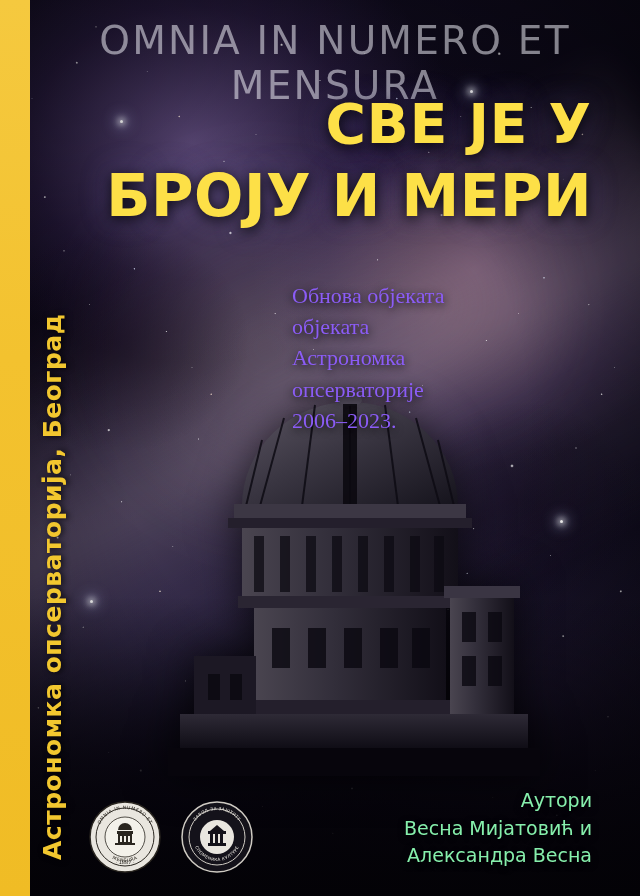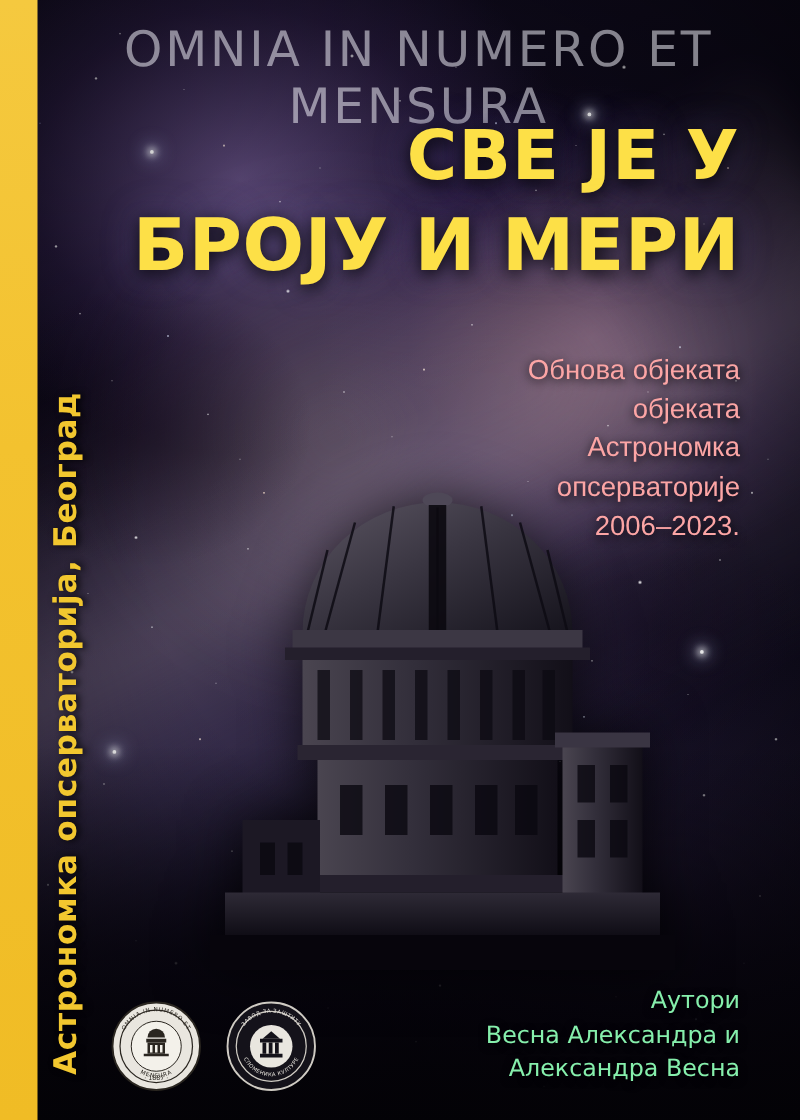--- a/index.html
+++ b/index.html
@@ -267,23 +267,22 @@
     margin-top: 18px;
   }
 
   
   .subtitle {
     position: absolute;
     right: 48px;
     top: 280px;
     width: 300px;
     z-index: 5;
-    text-align: right;
-    color: #fca5a5;
-    font-family: Liberation Sans, sans-serif;
+    color: #8b5cf6;
+    font-family: Liberation Serif, serif;
     font-size: 22px;
     line-height: 1.42;
     text-shadow: 0 2px 8px rgba(0,0,0,0.9);
   }
   .subtitle div { display: block; }
 
   
   .observatory {
     position: absolute;
     left: 150px;
@@ -497,17 +496,17 @@
         </text>
         <text font-family="DejaVu Sans, sans-serif" font-size="4.2" fill="#e9e6df" letter-spacing="0.4">
           <textPath href="#arcBot2" startOffset="50%" text-anchor="middle">СПОМЕНИКА КУЛТУРЕ</textPath>
         </text>
       </svg>
     </div>
   </div>
 
   <div class="authors">
     <span class="label">Аутори</span>
-    <span class="name">Весна Александра и</span>
+    <span class="name">Весна Мијатовић и</span>
     <span class="name">Александра Весна</span>
   </div>
 
 </div>
 
 </body></html>

